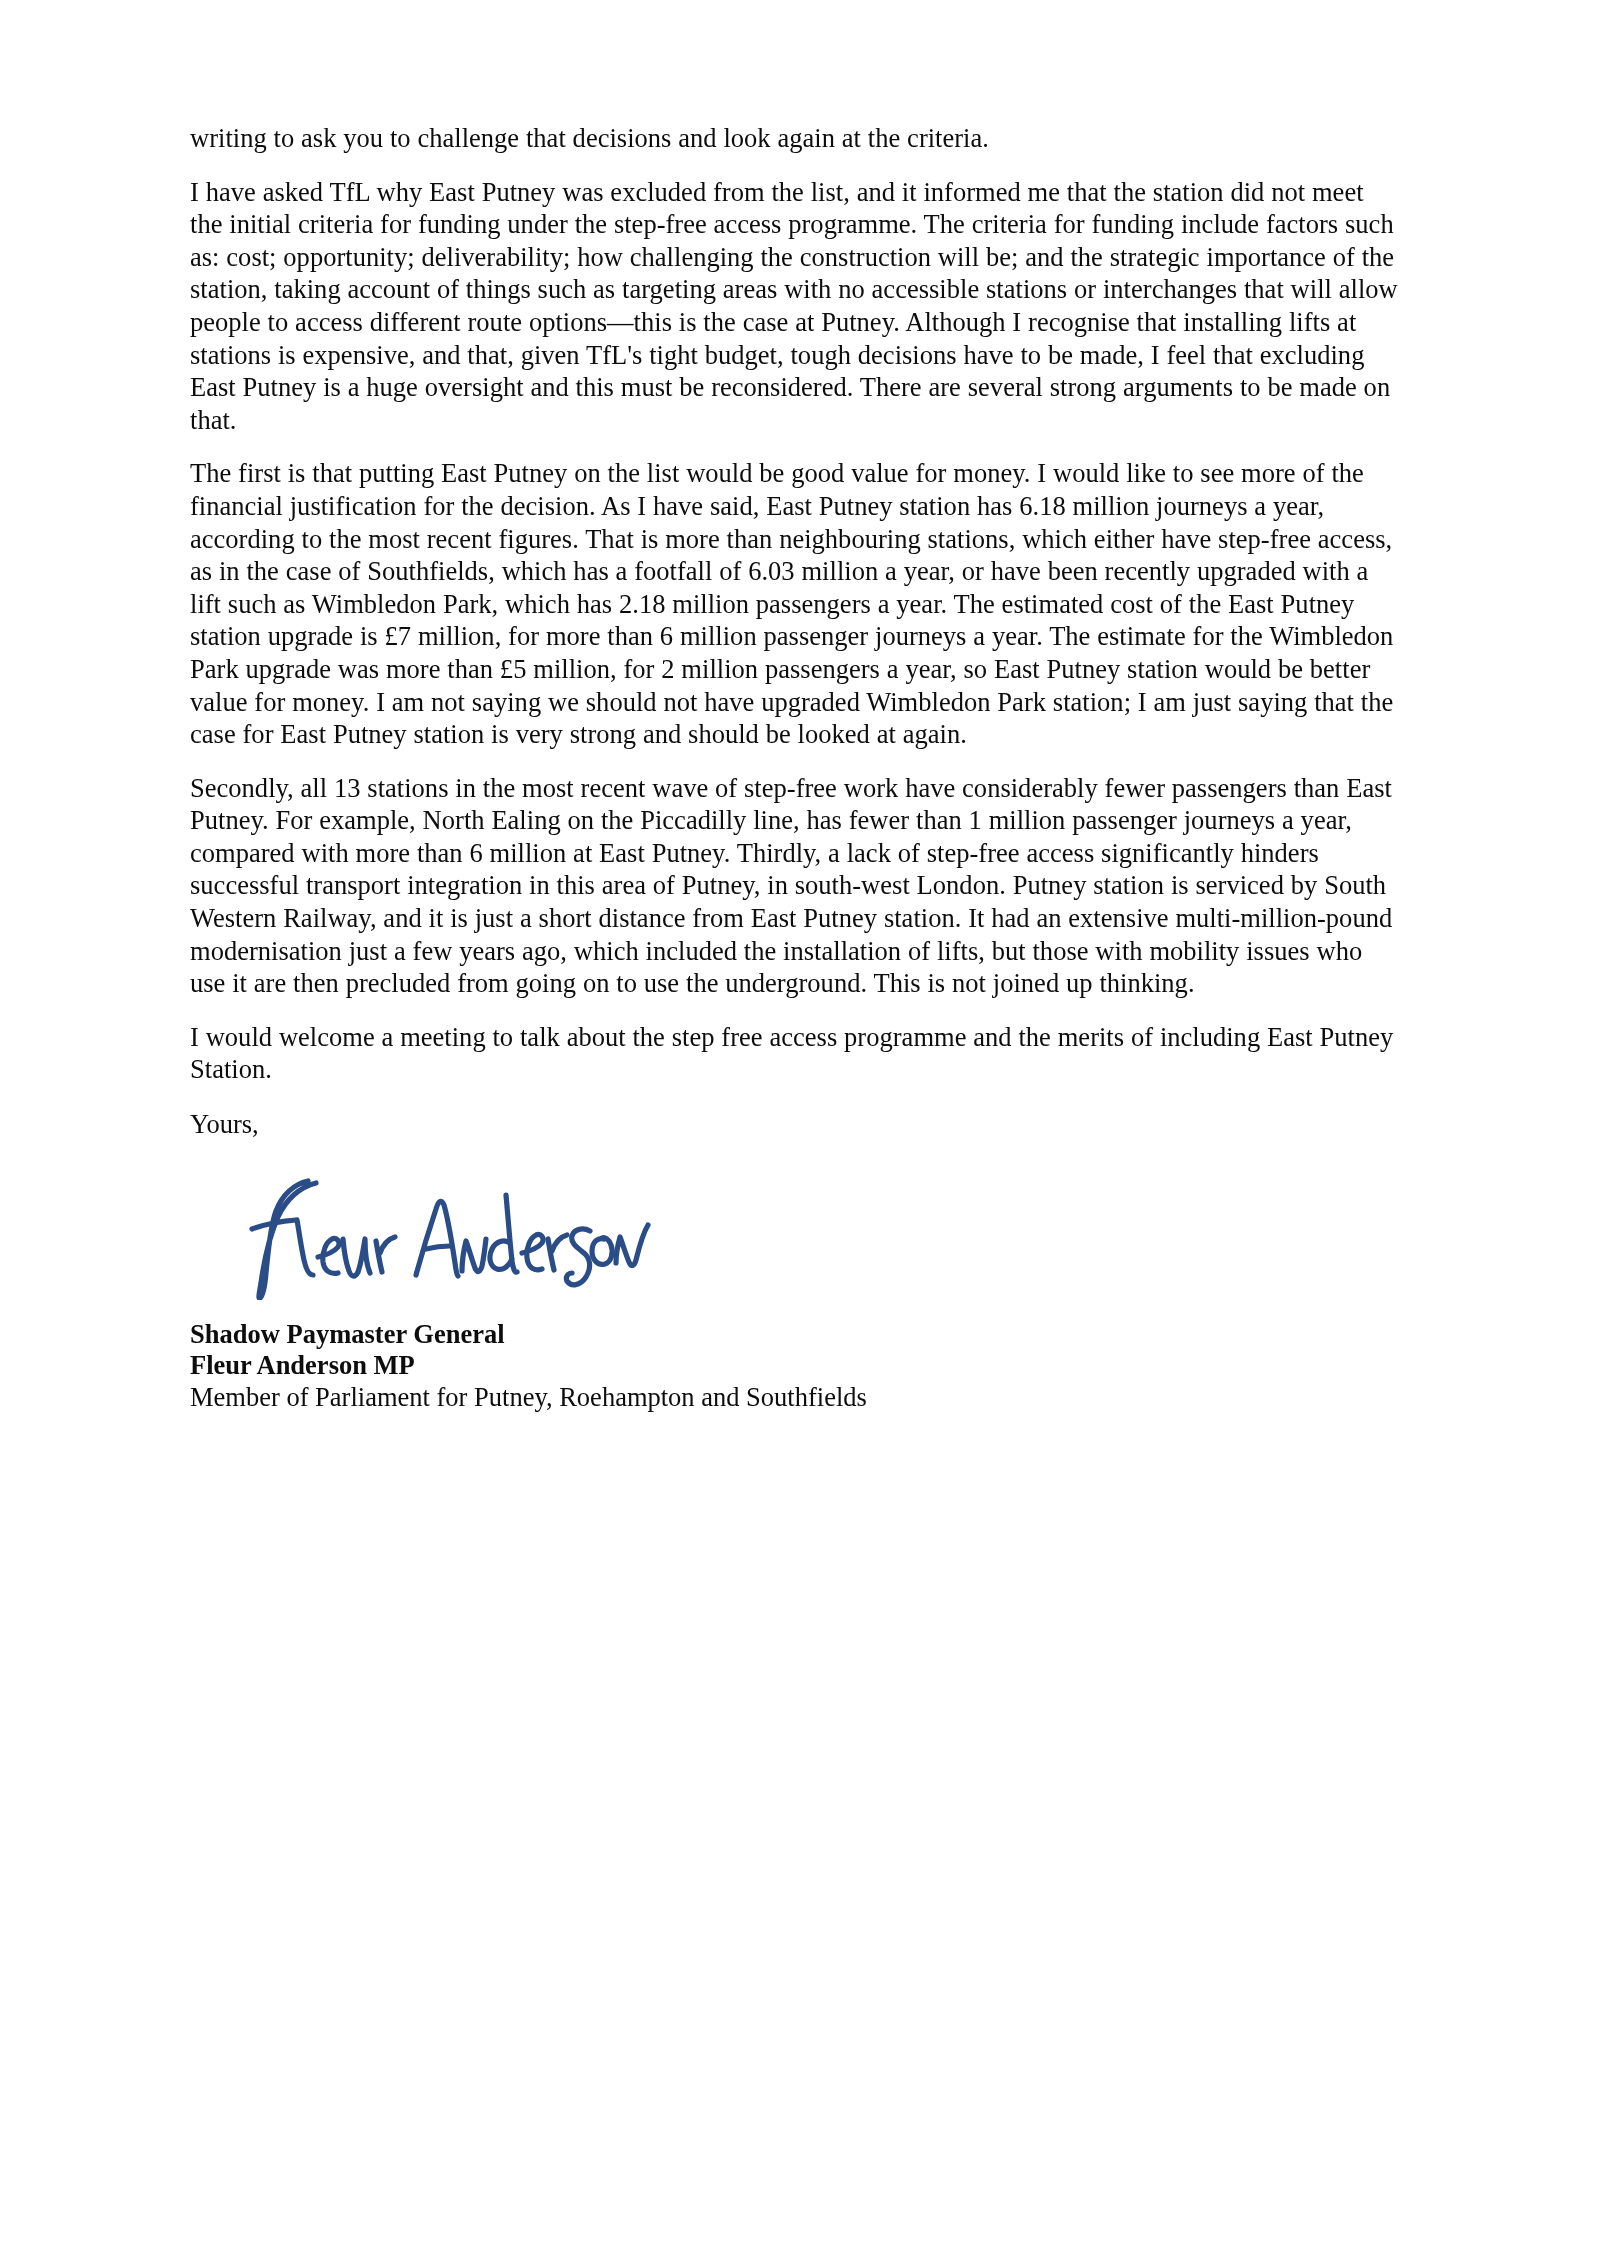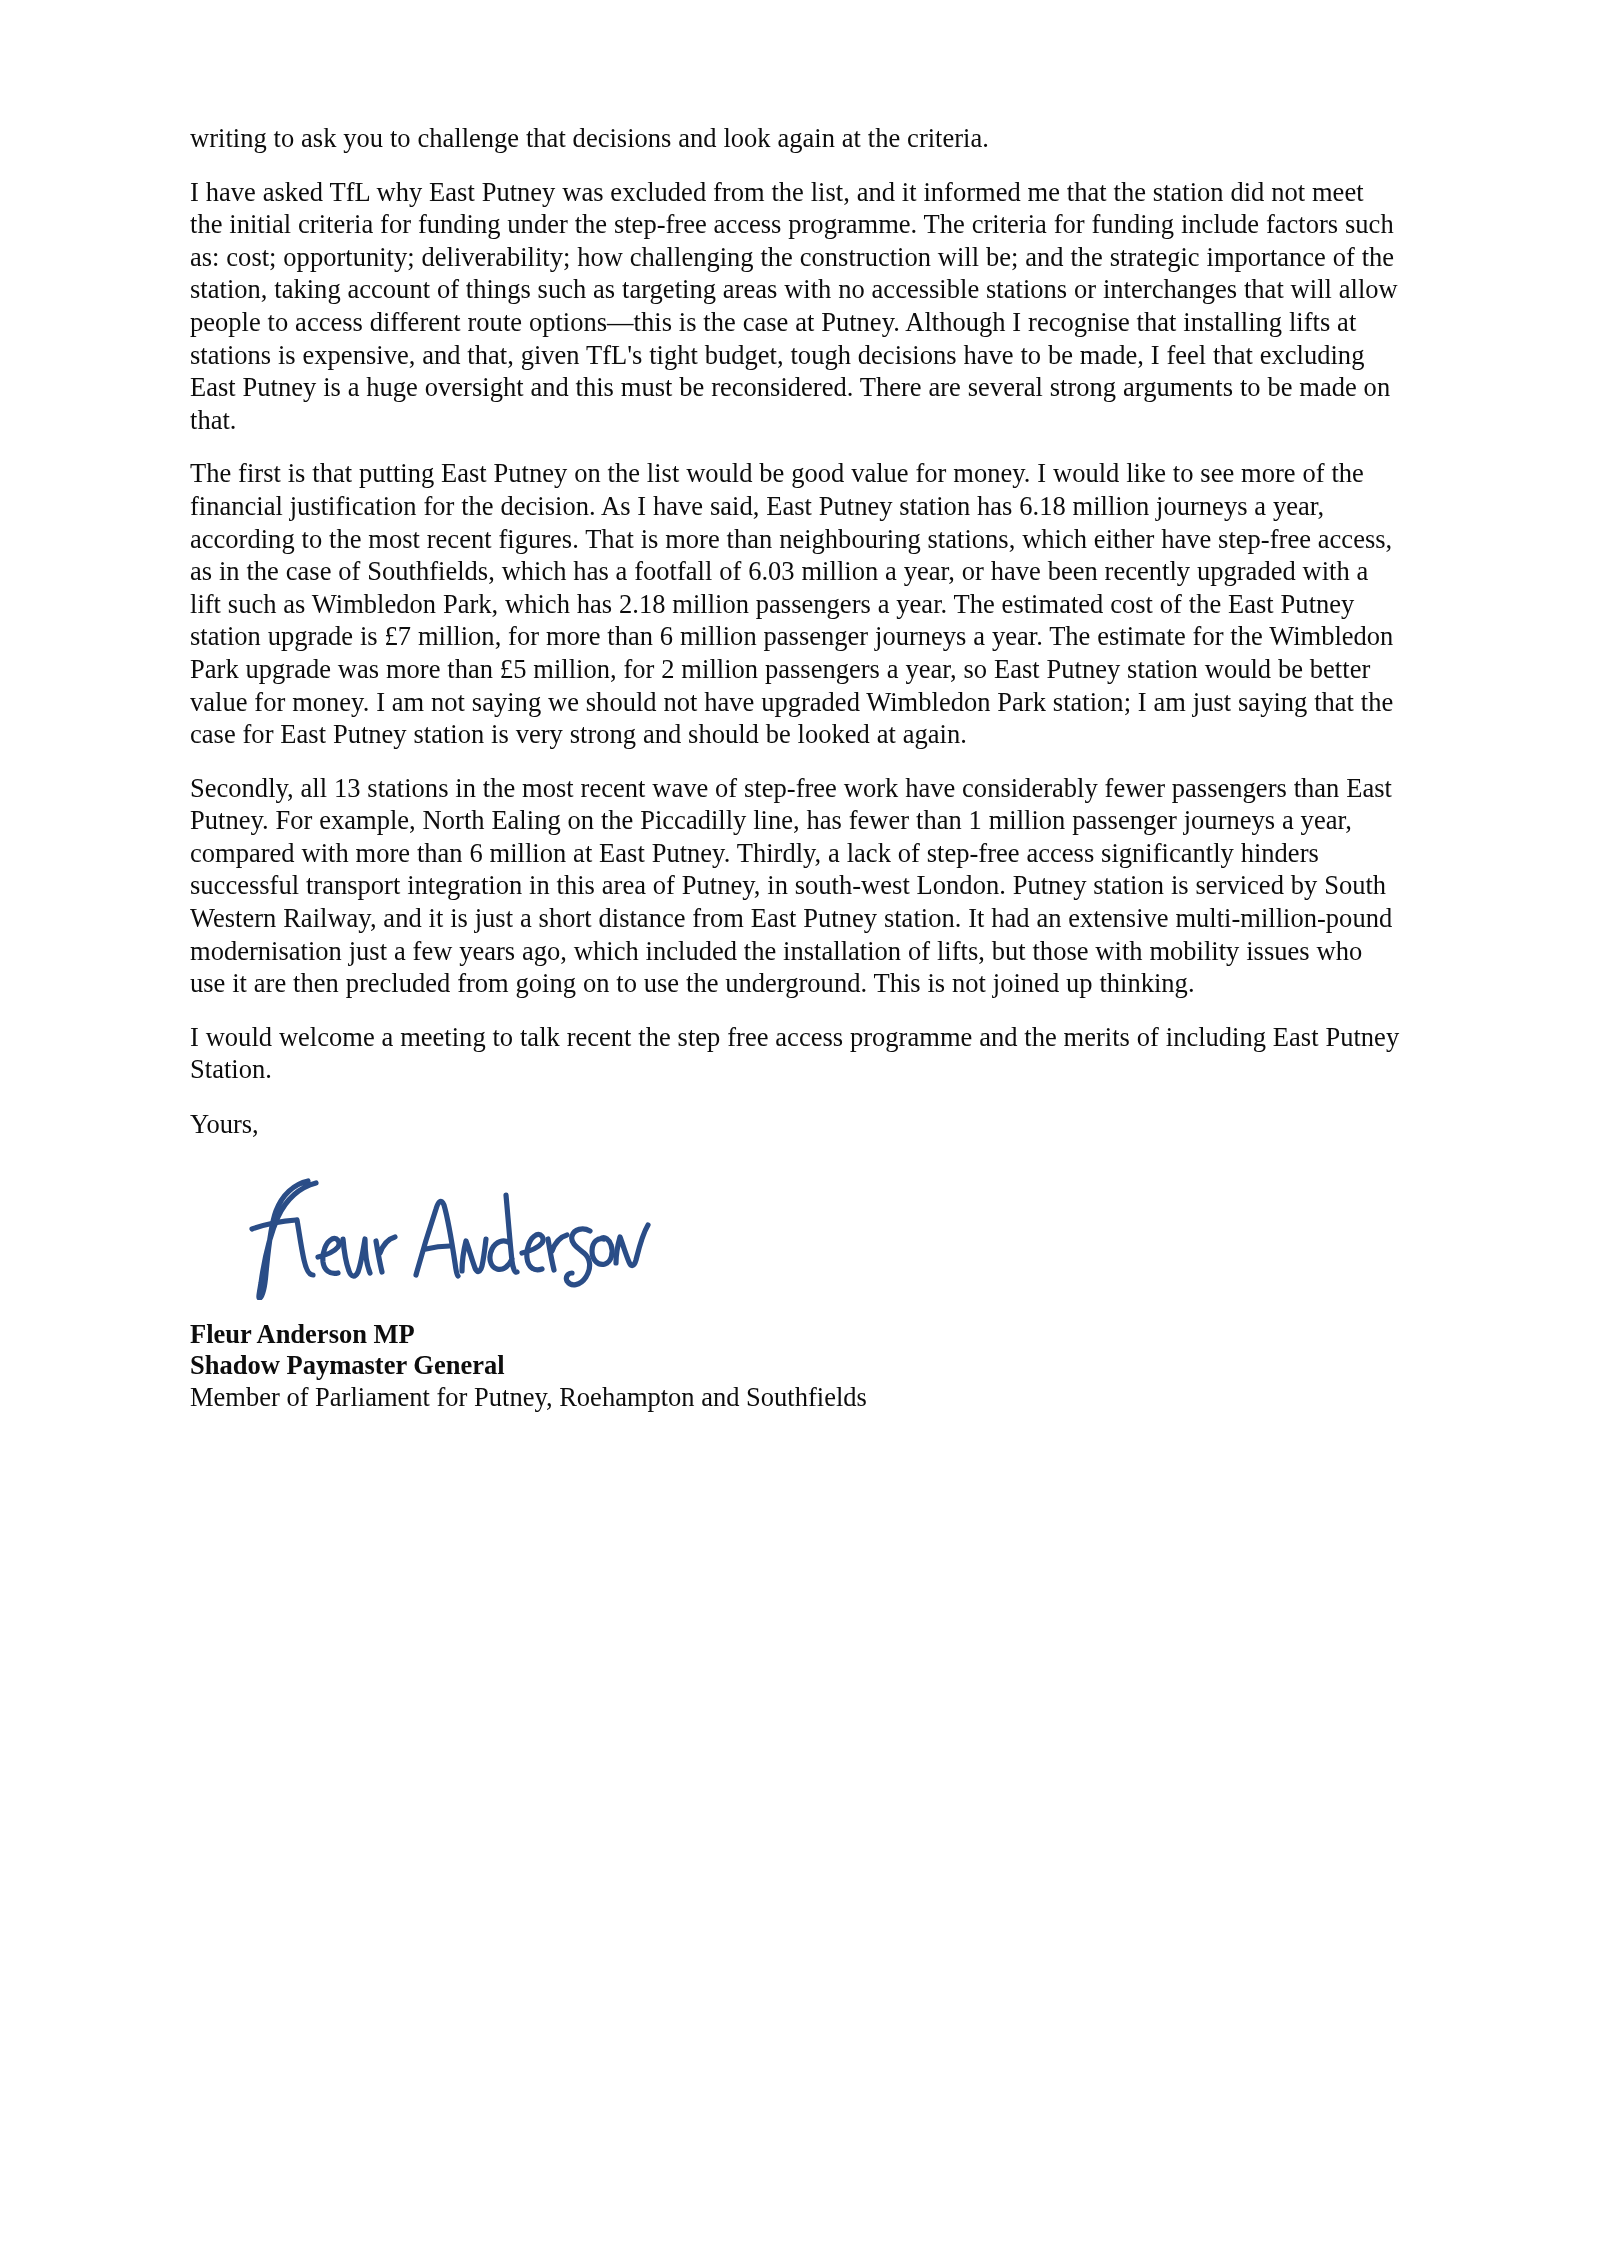--- a/index.html
+++ b/index.html
@@ -76,21 +76,21 @@
   <div class="letter-body">
 
     <p class="para">writing to ask you to challenge that decisions and look again at the criteria.</p>
 
     <p class="para">I have asked TfL why East Putney was excluded from the list, and it informed me that the station did not meet the initial criteria for funding under the step-free access programme. The criteria for funding include factors such as: cost; opportunity; deliverability; how challenging the construction will be; and the strategic importance of the station, taking account of things such as targeting areas with no accessible stations or interchanges that will allow people to access different route options—this is the case at Putney. Although I recognise that installing lifts at stations is expensive, and that, given TfL's tight budget, tough decisions have to be made, I feel that excluding East Putney is a huge oversight and this must be reconsidered. There are several strong arguments to be made on that.</p>
 
     <p class="para">The first is that putting East Putney on the list would be good value for money. I would like to see more of the financial justification for the decision. As I have said, East Putney station has 6.18 million journeys a year, according to the most recent figures. That is more than neighbouring stations, which either have step-free access, as in the case of Southfields, which has a footfall of 6.03 million a year, or have been recently upgraded with a lift such as Wimbledon Park, which has 2.18 million passengers a year. The estimated cost of the East Putney station upgrade is £7 million, for more than 6 million passenger journeys a year. The estimate for the Wimbledon Park upgrade was more than £5 million, for 2 million passengers a year, so East Putney station would be better value for money. I am not saying we should not have upgraded Wimbledon Park station; I am just saying that the case for East Putney station is very strong and should be looked at again.</p>
 
     <p class="para">Secondly, all 13 stations in the most recent wave of step-free work have considerably fewer passengers than East Putney. For example, North Ealing on the Piccadilly line, has fewer than 1 million passenger journeys a year, compared with more than 6 million at East Putney. Thirdly, a lack of step-free access significantly hinders successful transport integration in this area of Putney, in south-west London. Putney station is serviced by South Western Railway, and it is just a short distance from East Putney station. It had an extensive multi-million-pound modernisation just a few years ago, which included the installation of lifts, but those with mobility issues who use it are then precluded from going on to use the underground. This is not joined up thinking.</p>
 
-    <p class="para">I would welcome a meeting to talk recent the step free access programme and the merits of including East Putney Station.</p>
+    <p class="para">I would welcome a meeting to talk about the step free access programme and the merits of including East Putney Station.</p>
 
     <div class="closing">Yours,</div>
 
     <div class="signature-block">
       <svg class="signature-svg" viewBox="0 0 420 135" xmlns="http://www.w3.org/2000/svg">
         <g fill="none" stroke="#2a4d87" stroke-width="5.2" stroke-linecap="round" stroke-linejoin="round">
 
           <path d="M78 18 C62 22, 48 34, 40 52 C31 72, 26 96, 23 118 C21 130, 20 134, 22 133 C25 131, 27 120, 28 108 C30 88, 32 62, 38 46 C44 30, 56 19, 70 16"></path>
 
           <path d="M14 64 C28 59, 44 56, 58 55"></path>
@@ -117,19 +117,19 @@
           <path d="M352 66 C345 62, 336 64, 334 71 C332 78, 340 83, 346 88 C352 93, 354 102, 348 112 C342 121, 333 122, 329 116 C327 112, 330 108, 334 108"></path>
 
           <path d="M366 74 C360 72, 354 77, 354 86 C354 95, 360 101, 367 99 C373 97, 376 88, 373 80 C371 74, 367 72, 364 73"></path>
 
           <path d="M378 98 C378 88, 380 79, 382 72 C385 80, 388 90, 391 97 C393 102, 396 102, 398 95 C401 83, 404 70, 410 60"></path>
         </g>
       </svg>
     </div>
 
     <div class="signoff">
+      <div class="bold-line">Shadow Paymaster General</div>
       <div class="bold-line">Fleur Anderson MP</div>
-      <div class="bold-line">Shadow Paymaster General</div>
       <div class="reg-line">Member of Parliament for Putney, Roehampton and Southfields</div>
     </div>
 
   </div>
 </div>
 
 </body></html>

